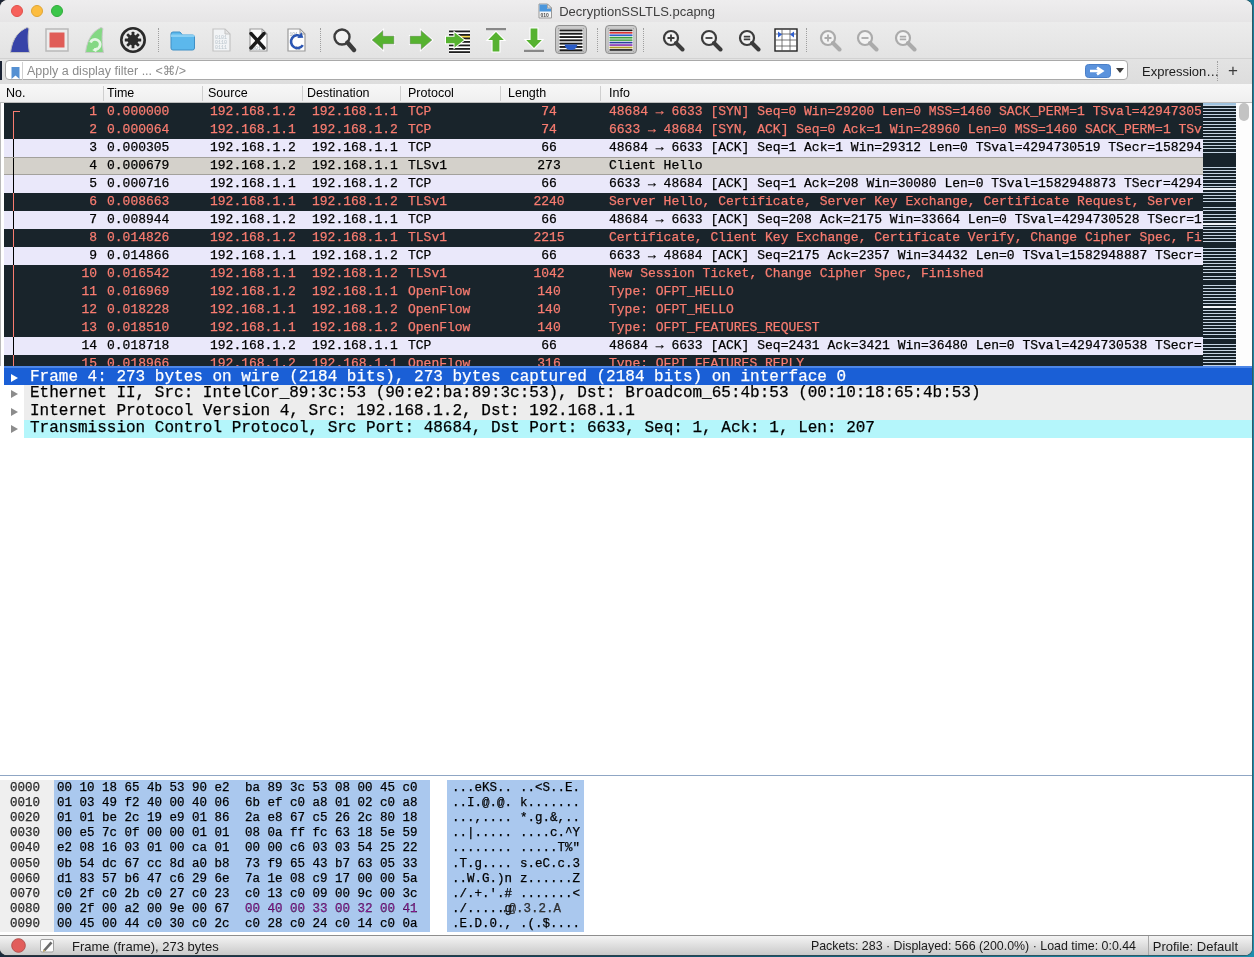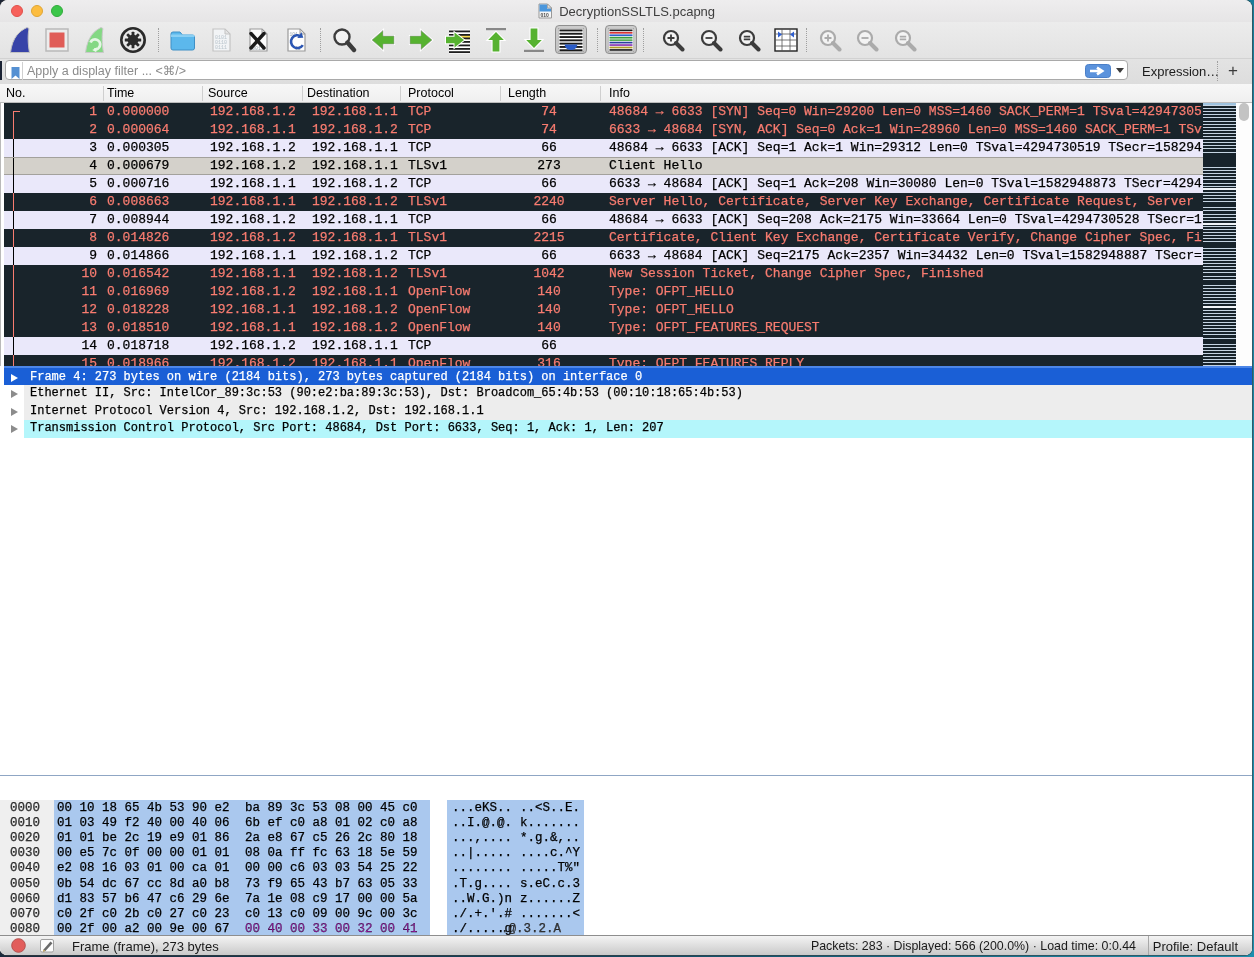--- a/index.html
+++ b/index.html
@@ -21,24 +21,24 @@
 .plist{position:absolute;left:0;top:103px;width:100%;height:263px;background:#fff;font-family:"Liberation Mono",monospace;font-size:13px;overflow:hidden;-webkit-text-stroke:0.25px currentColor;}
 .prow{position:absolute;left:4px;width:1199px;height:18px;line-height:18px;white-space:nowrap;}
 .prow span{position:absolute;top:0;}
 .cno{left:-4px;width:97px;text-align:right;}
 .ctime{left:103px;}.csrc{left:206px;}.cdst{left:308px;}.cproto{left:404px;}
 .clen{left:496px;width:98px;text-align:center;}
 .cinfo{left:605px;}
 .minimap{position:absolute;left:1203px;top:0;width:33px;height:263px;background:repeating-linear-gradient(180deg,#17232b 0px,#17232b 2.1px,#c5d4e2 2.1px,#c5d4e2 3.1px);}
 .sgutter{position:absolute;left:1236px;top:0;width:16px;height:263px;background:#fdfdfd;}
 .sthumb{position:absolute;left:1239px;top:0;width:10px;height:18px;border-radius:5px;background:#c3c3c3;}
-.details{position:absolute;left:0;top:366px;width:100%;height:410px;background:#fff;font-family:"Liberation Mono",monospace;font-size:12px;border-bottom:1px solid #8fa6c4;-webkit-text-stroke:0.25px currentColor;}
+.details{position:absolute;left:0;top:366px;width:100%;height:410px;background:#fff;font-family:"Liberation Mono",monospace;font-size:16px;border-bottom:1px solid #8fa6c4;-webkit-text-stroke:0.25px currentColor;}
 .drow{position:absolute;left:0;width:100%;height:17.5px;line-height:17.5px;white-space:nowrap;}
 .tri{position:absolute;left:11px;top:5px;width:0;height:0;border-left:7px solid #8c8c8c;border-top:4.5px solid transparent;border-bottom:4.5px solid transparent;}
-.hexpane{position:absolute;left:0;top:777px;width:100%;height:158px;background:#fff;font-family:"Liberation Mono",monospace;font-size:12.5px;margin-top:20px;-webkit-text-stroke:0.25px #000;}
+.hexpane{position:absolute;left:0;top:777px;width:100%;height:158px;background:#fff;font-family:"Liberation Mono",monospace;font-size:12.5px;-webkit-text-stroke:0.25px #000;}
 .hxr{position:absolute;left:0;width:100%;height:15.1px;line-height:15.1px;white-space:nowrap;}
 .hxr b{font-weight:normal;position:absolute;top:0;}
 .statusbar{position:absolute;left:0;top:935px;width:100%;height:20px;background:linear-gradient(#f4f4f4,#c9c9c9);border-top:1px solid #8e8e8e;font-size:13px;color:#1a1a1a;}
 </style></head>
 <body>
 <div class="win">
     <div class="titlebar">
       <div class="tl" style="left:11px;background:#f7615b;border:0.5px solid #e0504b;"></div>
       <div class="tl" style="left:31px;background:#fcbd40;border:0.5px solid #dfa535;"></div>
       <div class="tl" style="left:51px;background:#3bc649;border:0.5px solid #32ab3c;"></div>
@@ -365,20 +365,21 @@
         <span class="cinfo">Type: OFPT_FEATURES_REQUEST</span>
       </div>
       <div class="prow" style="top:234px;background:#eae8fa;color:#000;">
         <span style="left:9px;top:0;height:18px;border-left:1px solid currentColor;"></span>
         <span class="cno">14</span>
         <span class="ctime">0.018718</span>
         <span class="csrc">192.168.1.2</span>
         <span class="cdst">192.168.1.1</span>
         <span class="cproto">TCP</span>
         <span class="clen">66</span>
+        <span class="cinfo">48684 → 6633 [ACK] Seq=2431 Ack=3421 Win=36480 Len=0 TSval=4294730538 TSecr=</span>
       </div>
       <div class="prow" style="top:252px;background:#19242b;color:#f87c70;">
         <span style="left:9px;top:0;height:18px;border-left:1px solid currentColor;"></span>
         <span class="cno">15</span>
         <span class="ctime">0.018966</span>
         <span class="csrc">192.168.1.2</span>
         <span class="cdst">192.168.1.1</span>
         <span class="cproto">OpenFlow</span>
         <span class="clen">316</span>
         <span class="cinfo">Type: OFPT_FEATURES_REPLY</span>

